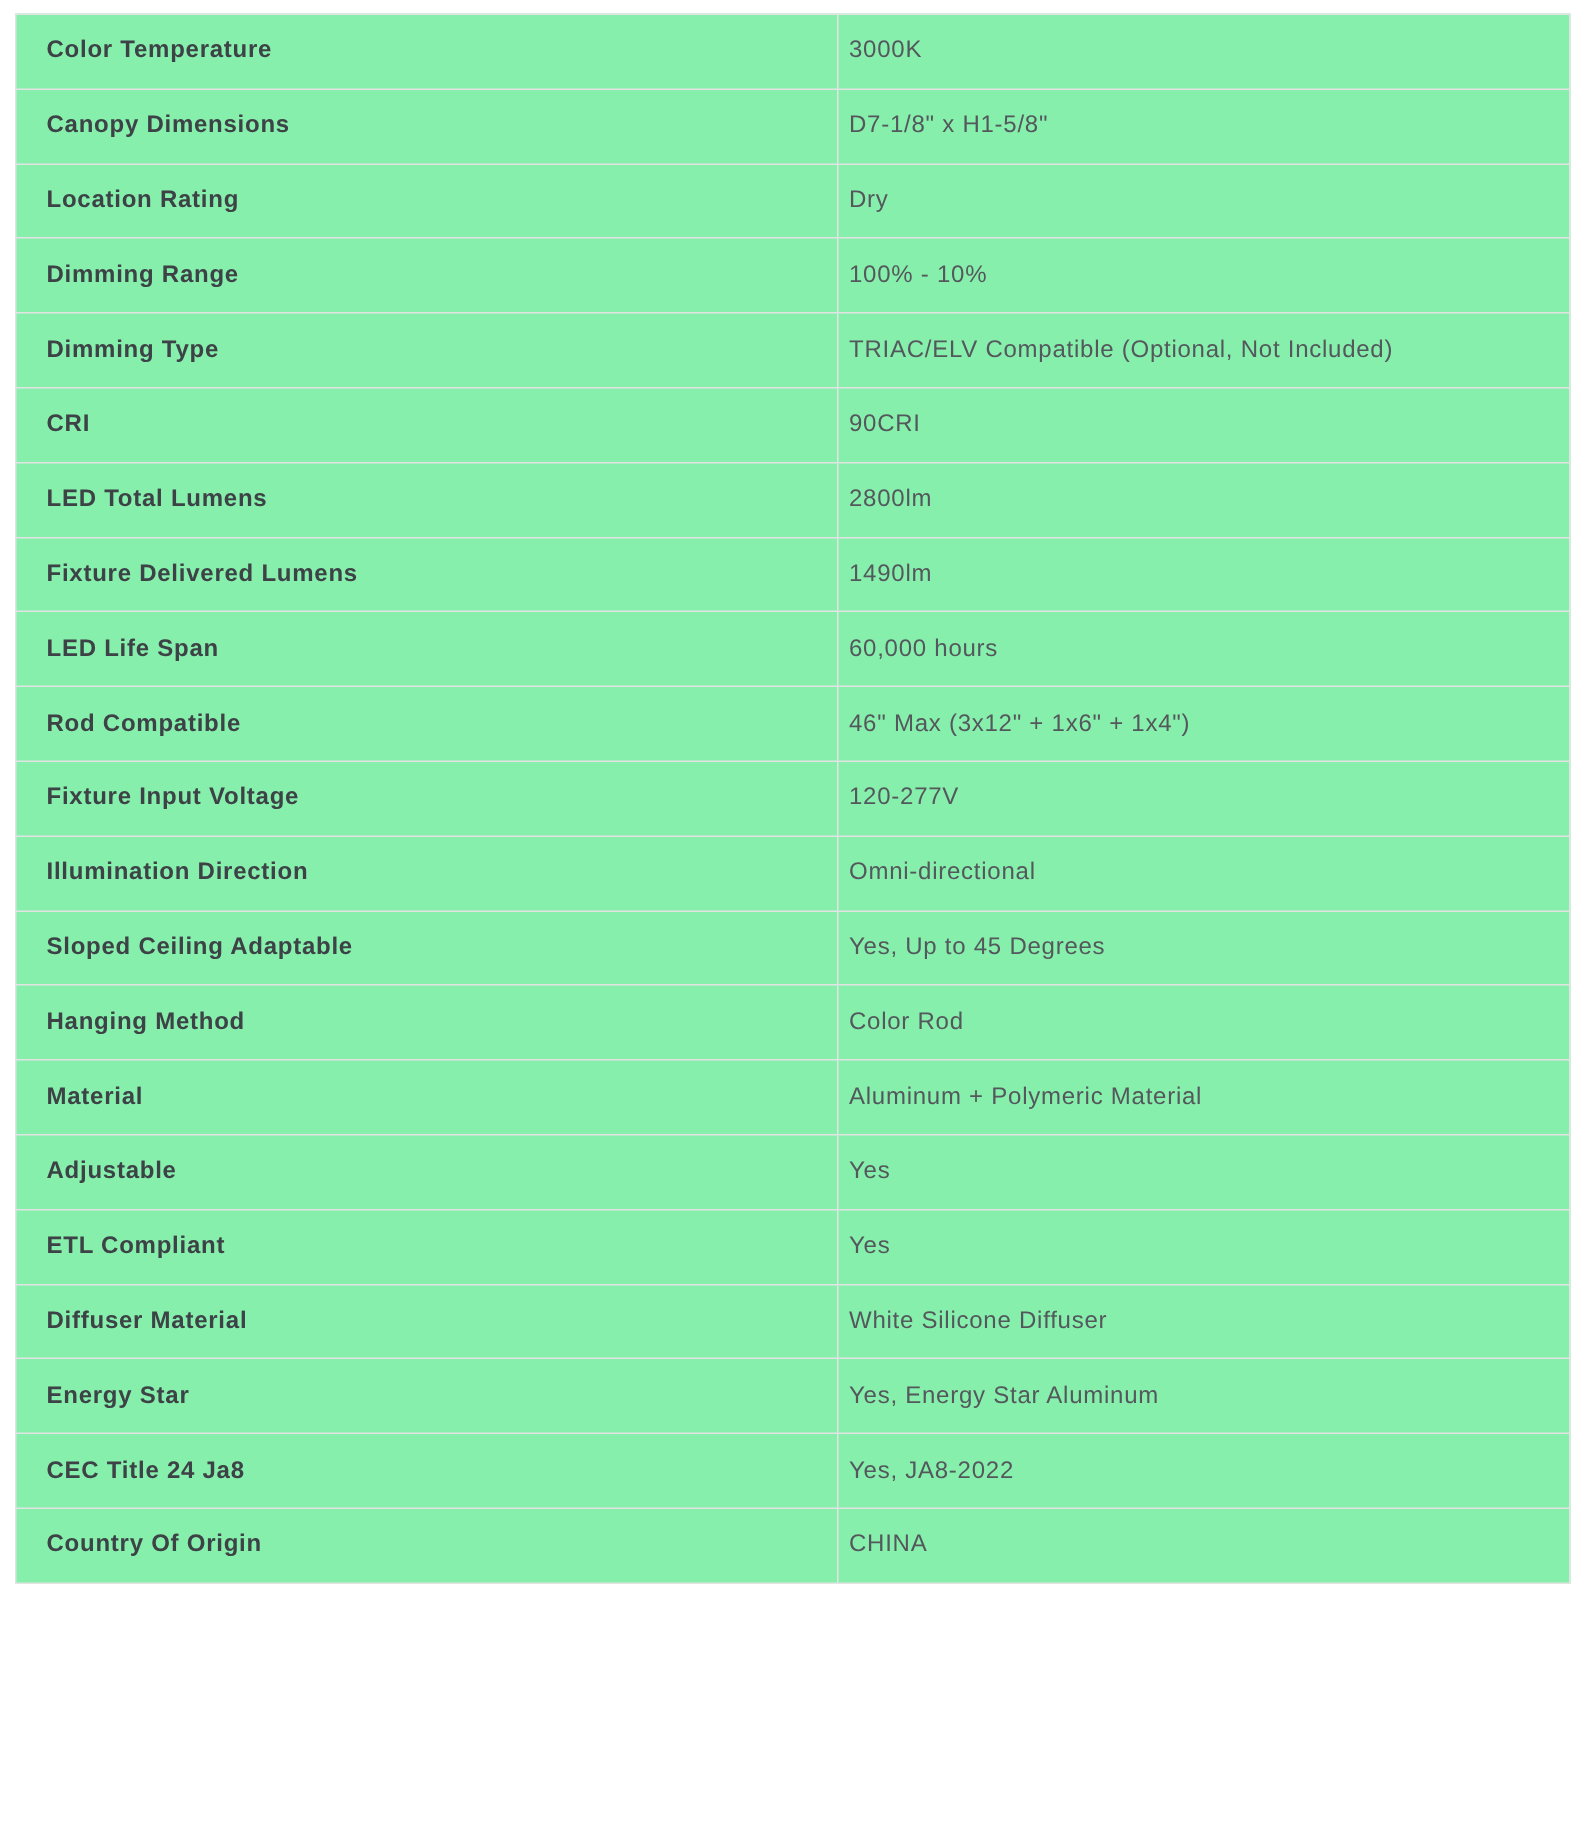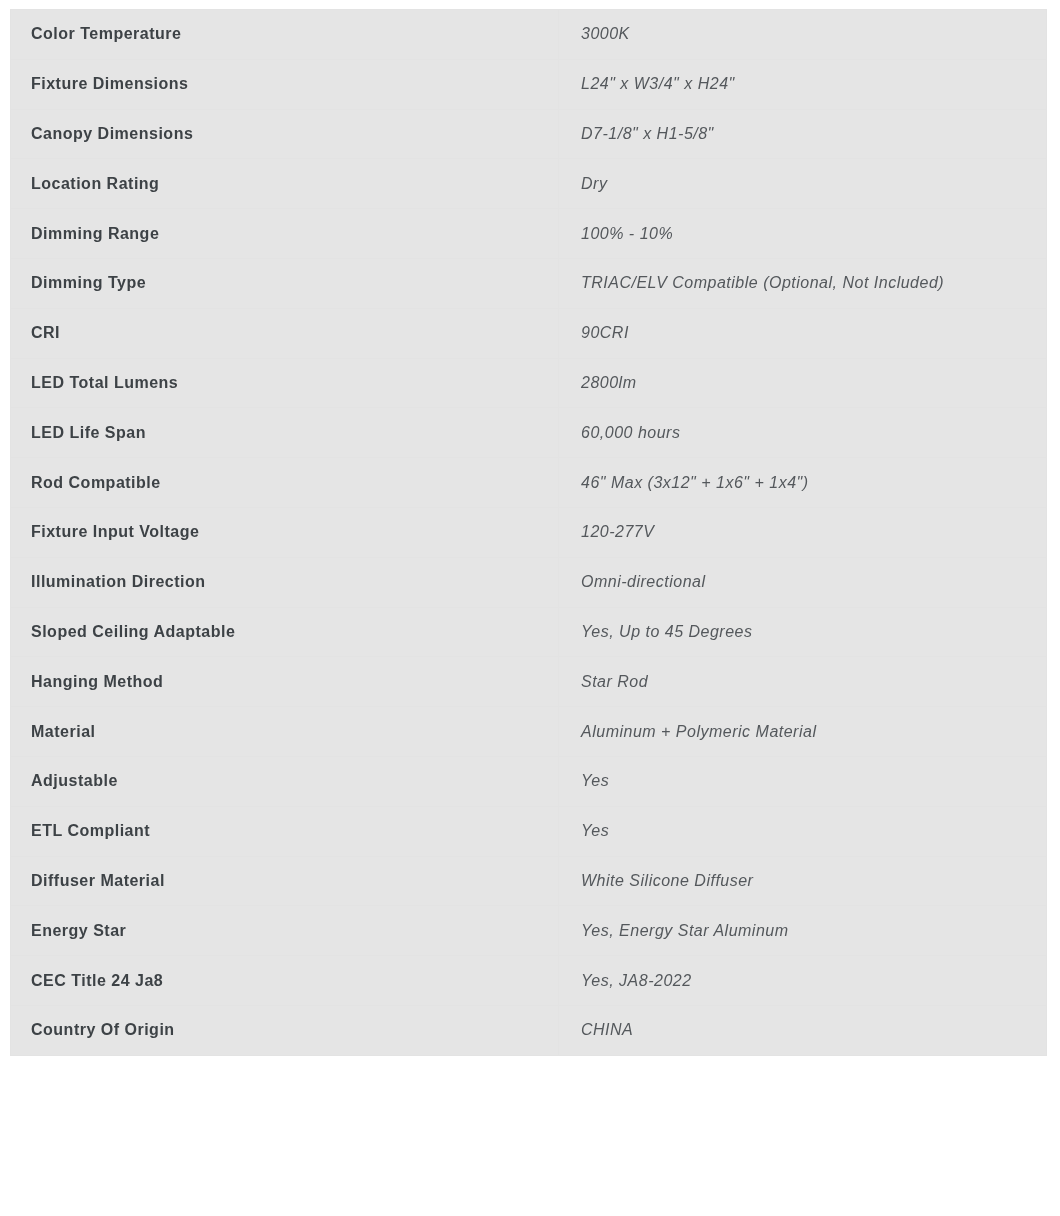--- a/index.html
+++ b/index.html
@@ -16,59 +16,54 @@
   .table-wrap {
     position: absolute;
     left: 10px;
     top: 9px;
     width: 1037px;
   }
   table.spec-table {
     width: 100%;
     border-collapse: collapse;
     table-layout: fixed;
-    background: #e5e5e5;
+    background: #86efac;
   }
   table.spec-table td {
     border: 1px solid #e3e3e3;
     height: 48.8px;
     vertical-align: middle;
     font-size: 16px;
     letter-spacing: 0.5px;
     padding: 0 10px 0 20px;
     white-space: nowrap;
     overflow: hidden;
   }
   table.spec-table td.label-cell {
     width: 517px;
     font-weight: bold;
     color: #3d4246;
   }
   table.spec-table td.value-cell {
     color: #54585c;
-    padding-left: 22px;
-    font-style: italic;
+    padding-left: 7px;
   }
 </style>
 </head>
 <body>
 
 <div class="table-wrap">
   <table class="spec-table">
     <tbody>
   <tr>
     <td class="label-cell">Color Temperature</td>
     <td class="value-cell">3000K</td>
   </tr>
 
 
-  <tr>
-    <td class="label-cell">Fixture Dimensions</td>
-    <td class="value-cell">L24" x W3/4" x H24"</td>
-  </tr>
 
   <tr>
     <td class="label-cell">Canopy Dimensions</td>
     <td class="value-cell">D7-1/8" x H1-5/8"</td>
   </tr>
 
   <tr>
     <td class="label-cell">Location Rating</td>
     <td class="value-cell">Dry</td>
   </tr>
@@ -87,20 +82,24 @@
   <tr>
     <td class="label-cell">CRI</td>
     <td class="value-cell">90CRI</td>
   </tr>
 
   <tr>
     <td class="label-cell">LED Total Lumens</td>
     <td class="value-cell">2800lm</td>
   </tr>
 
+  <tr>
+    <td class="label-cell">Fixture Delivered Lumens</td>
+    <td class="value-cell">1490lm</td>
+  </tr>
 
   <tr>
     <td class="label-cell">LED Life Span</td>
     <td class="value-cell">60,000 hours</td>
   </tr>
 
   <tr>
     <td class="label-cell">Rod Compatible</td>
     <td class="value-cell">46" Max (3x12" + 1x6" + 1x4")</td>
   </tr>
@@ -115,21 +114,21 @@
     <td class="value-cell">Omni-directional</td>
   </tr>
 
   <tr>
     <td class="label-cell">Sloped Ceiling Adaptable</td>
     <td class="value-cell">Yes, Up to 45 Degrees</td>
   </tr>
 
   <tr>
     <td class="label-cell">Hanging Method</td>
-    <td class="value-cell">Star Rod</td>
+    <td class="value-cell">Color Rod</td>
   </tr>
 
   <tr>
     <td class="label-cell">Material</td>
     <td class="value-cell">Aluminum + Polymeric Material</td>
   </tr>
 
   <tr>
     <td class="label-cell">Adjustable</td>
     <td class="value-cell">Yes</td>

